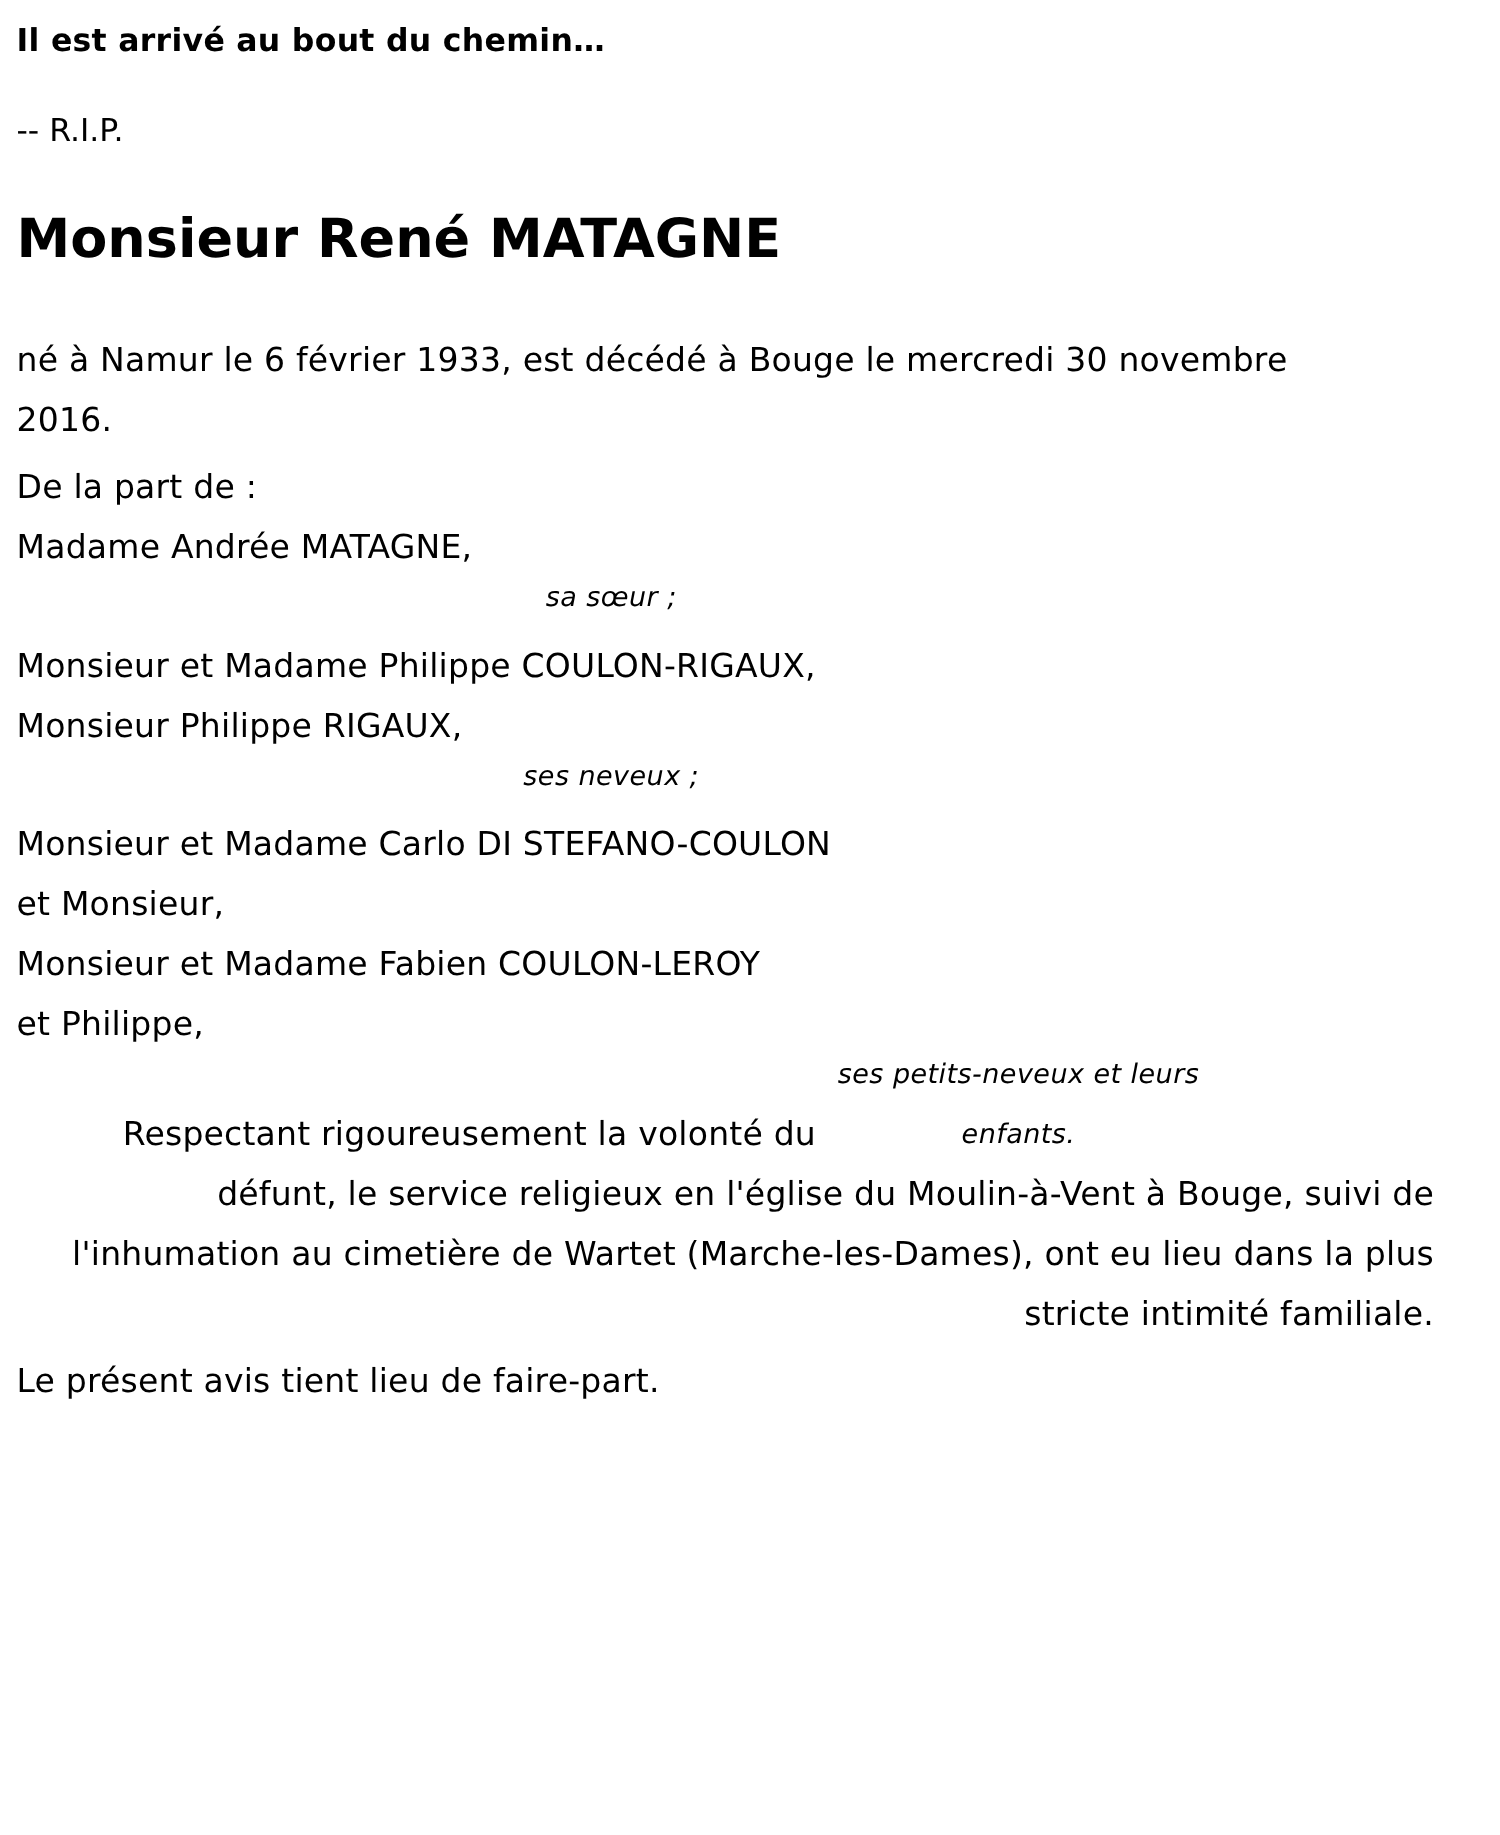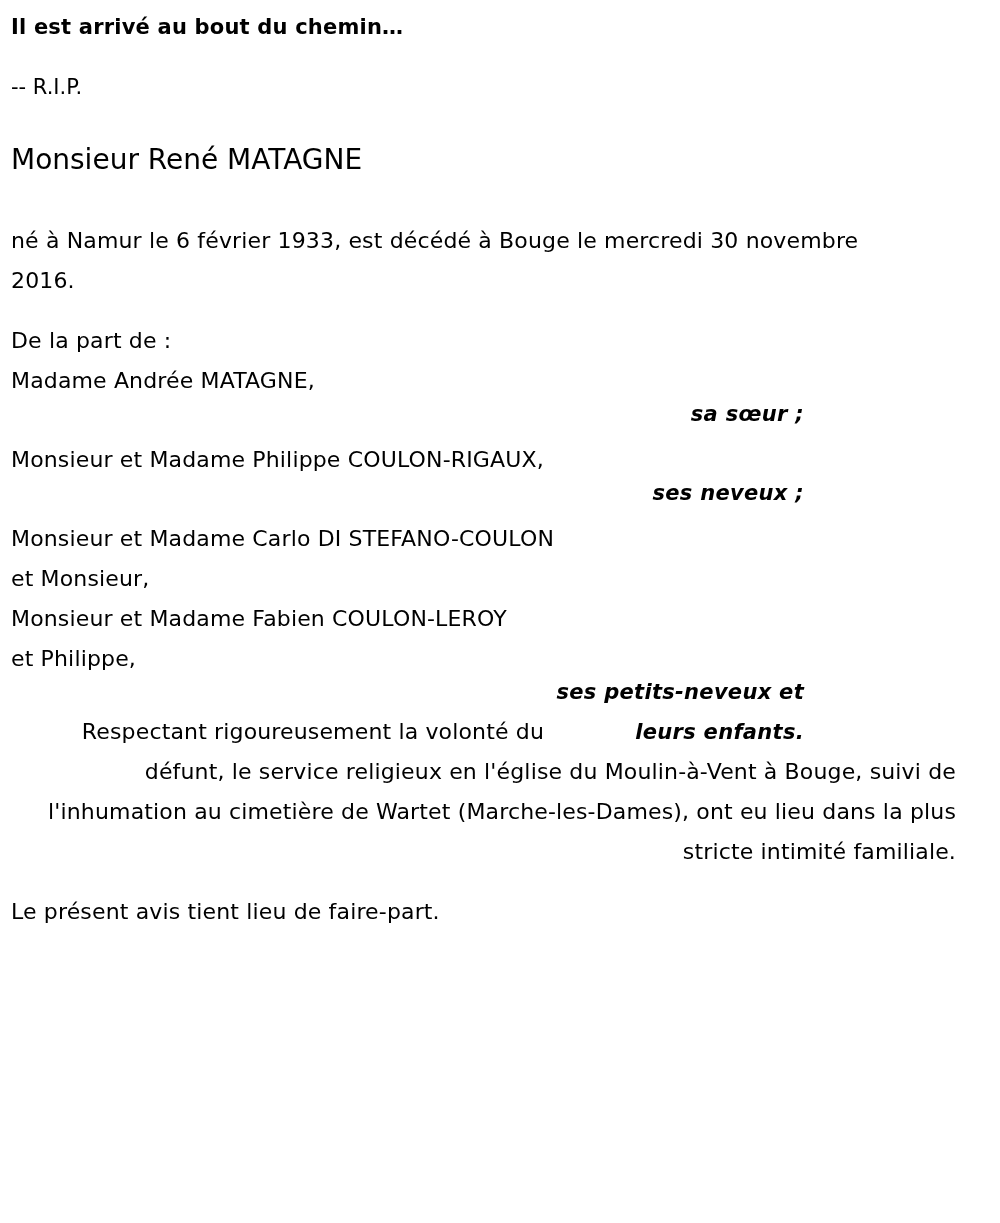--- a/index.html
+++ b/index.html
@@ -25,43 +25,42 @@
       line-height: 38px;
       margin: 0;
       letter-spacing: 0.2px;
     }
     .rip {
       font-size: 21px;
       line-height: 38px;
       margin: 22px 0 0 0;
     }
     .name {
-      font-weight: normal;
-      font-size: 28px;
+      font-weight: bold;
+      font-size: 36px;
       line-height: 48px;
       margin: 30px 0 4px 0;
     }
     .p {
       font-size: 22px;
       line-height: 40px;
       margin: 0;
       letter-spacing: 0.15px;
     }
     .intro {
       margin-top: 37px;
     }
-    .mt8 { margin-top: 20px; }
+    .mt8 { margin-top: 5px; }
     .rel {
       font-style: italic;
-      font-size: 21px;
+      font-size: 18px;
       line-height: 40px;
-      text-align: right;
+      text-align: center;
       margin: 2px 8px 6px 0;
       letter-spacing: 0.3px;
-      font-weight: bold;
     }
     .rel-float {
       float: right;
       width: 250px;
       margin: 0 8px 0 10px;
     }
     .clear { clear: both; }
     .email {
       font-size: 22px;
       line-height: 40px;
@@ -83,20 +82,21 @@
 
   <p class="p mt8">De la part de :</p>
 
   <div>
     <p class="p">Madame Andrée MATAGNE,</p>
     <p class="rel" style="margin-top:-7px;">sa sœur ;</p>
   </div>
 
   <div>
     <p class="p">Monsieur et Madame Philippe COULON-RIGAUX,</p>
+    <p class="p">Monsieur Philippe RIGAUX,</p>
     <p class="rel" style="margin-top:-7px;">ses neveux ;</p>
   </div>
 
   <div>
     <p class="p">Monsieur et Madame Carlo DI STEFANO-COULON</p>
     <p class="p">et Monsieur,</p>
     <p class="p">Monsieur et Madame Fabien COULON-LEROY</p>
     <p class="p">et Philippe,</p>
     <p class="rel rel-float" style="margin-top:-7px;">ses petits-neveux et leurs enfants.</p>
   </div>

